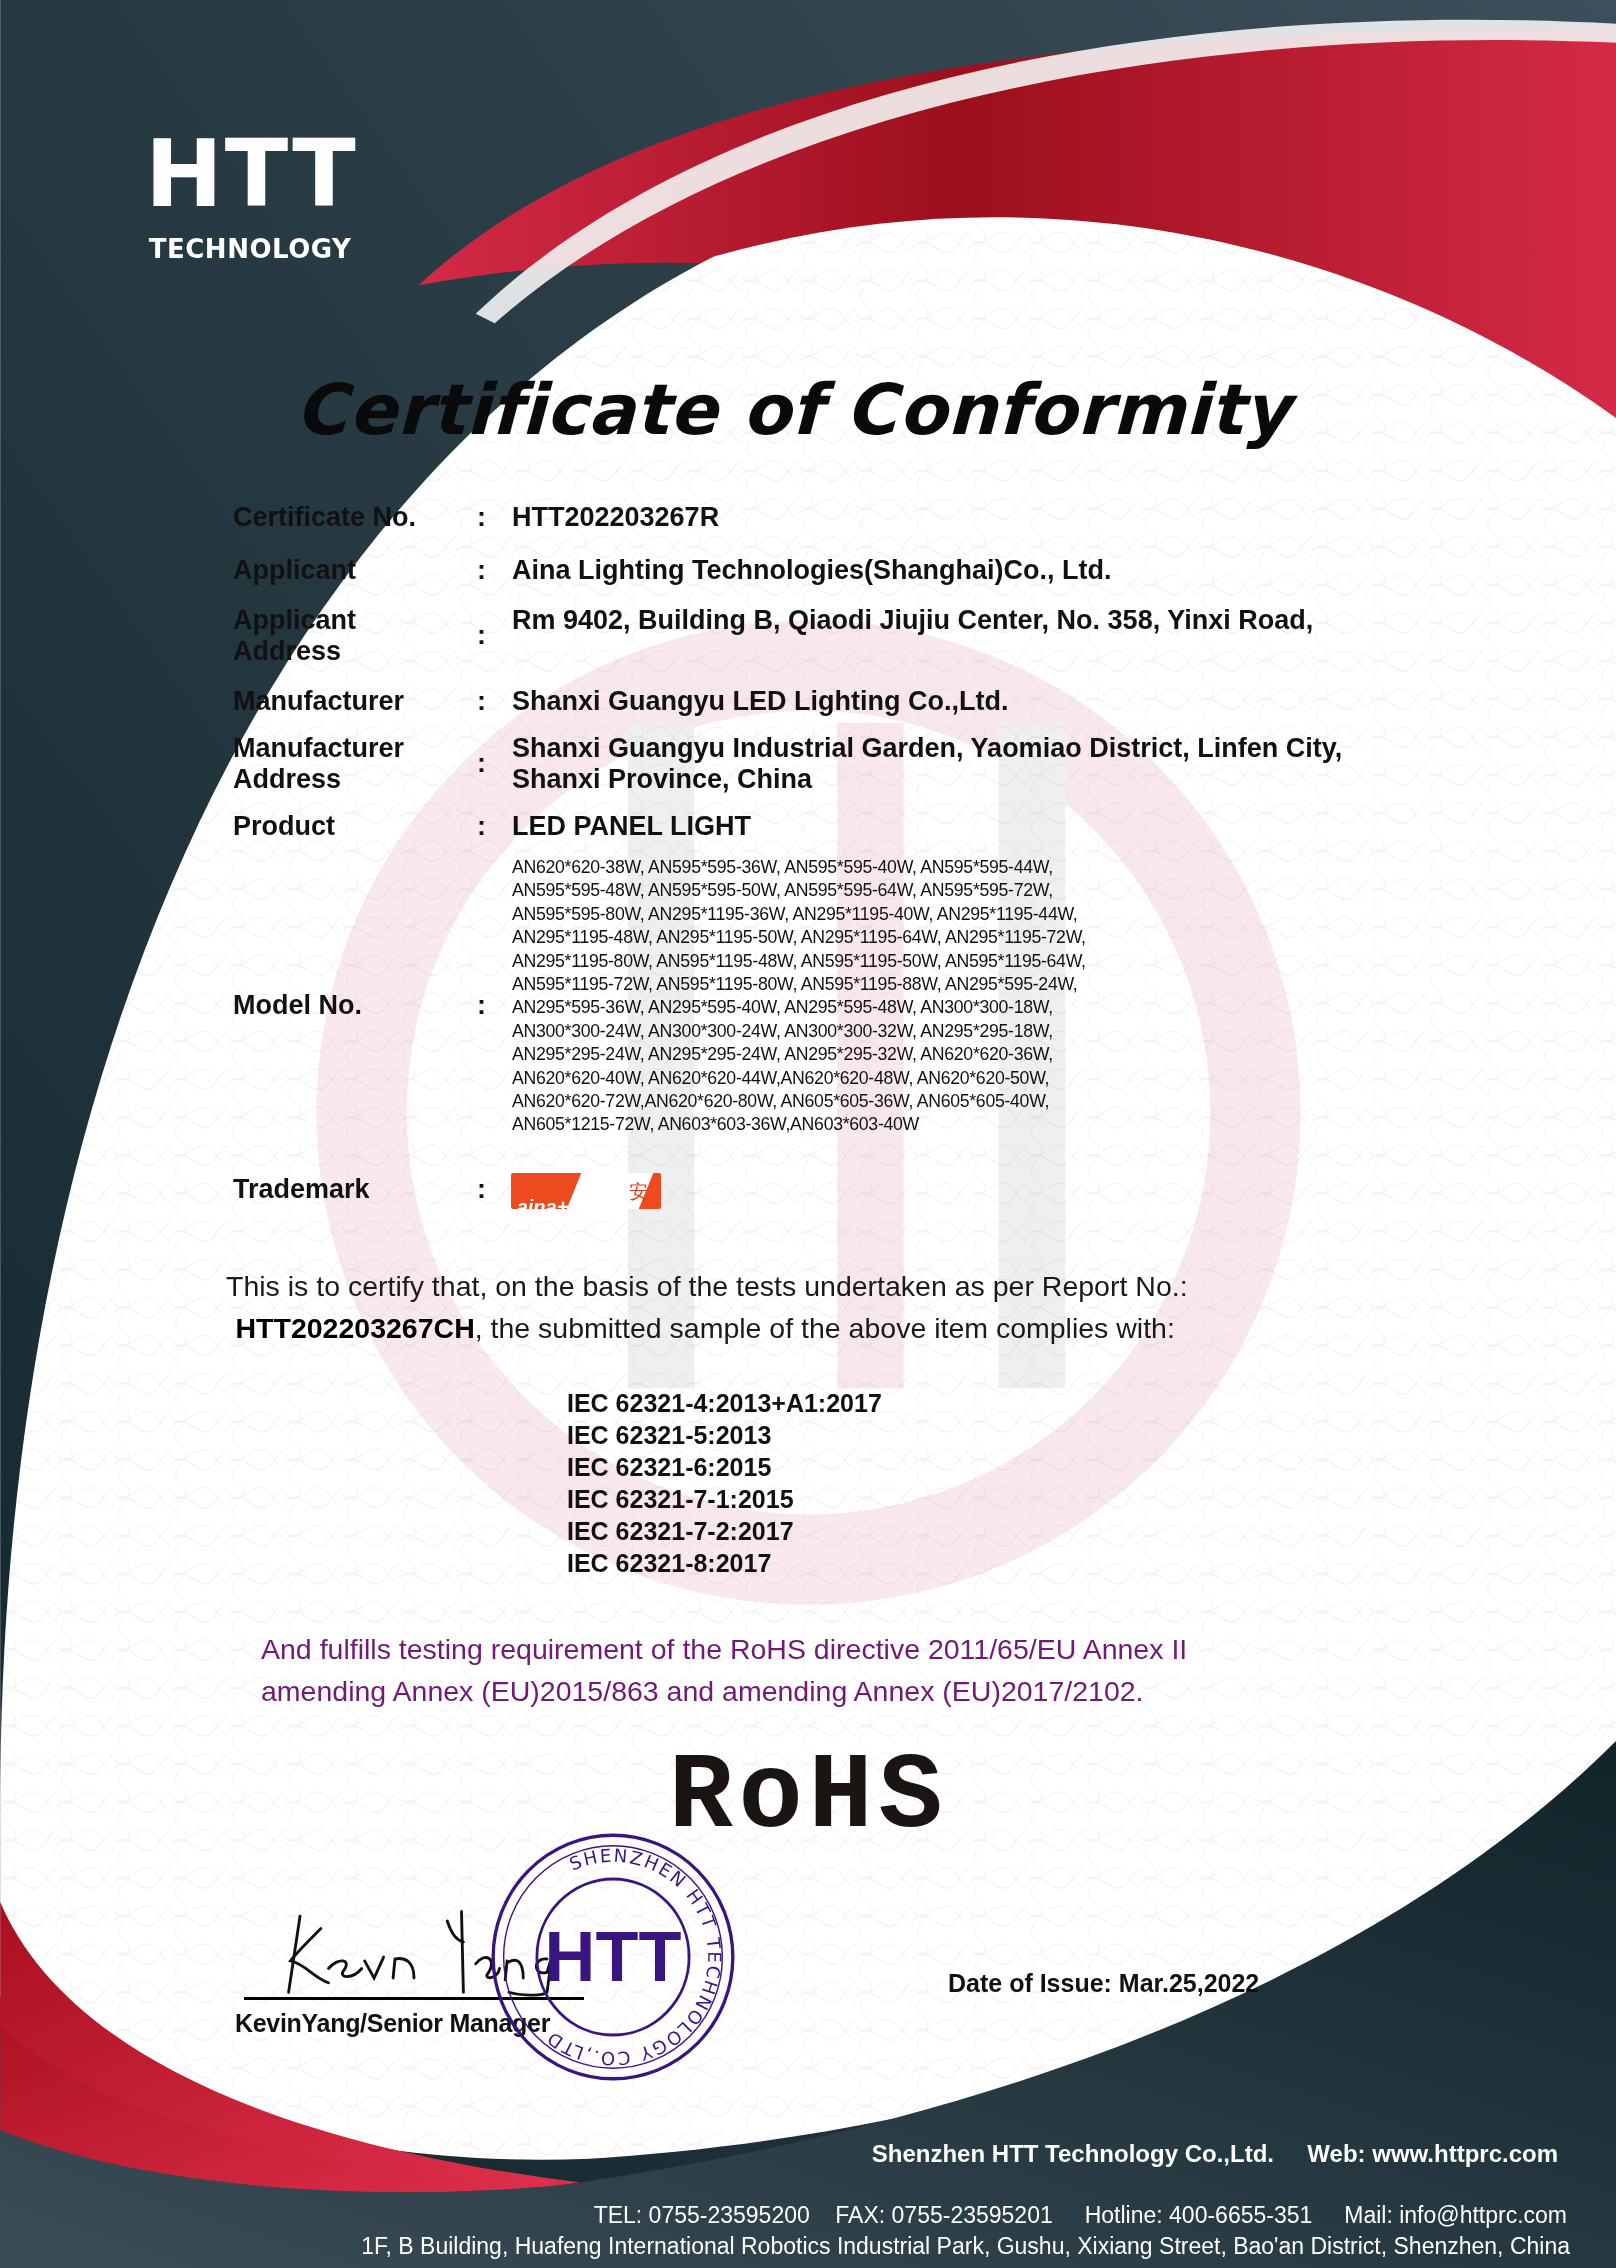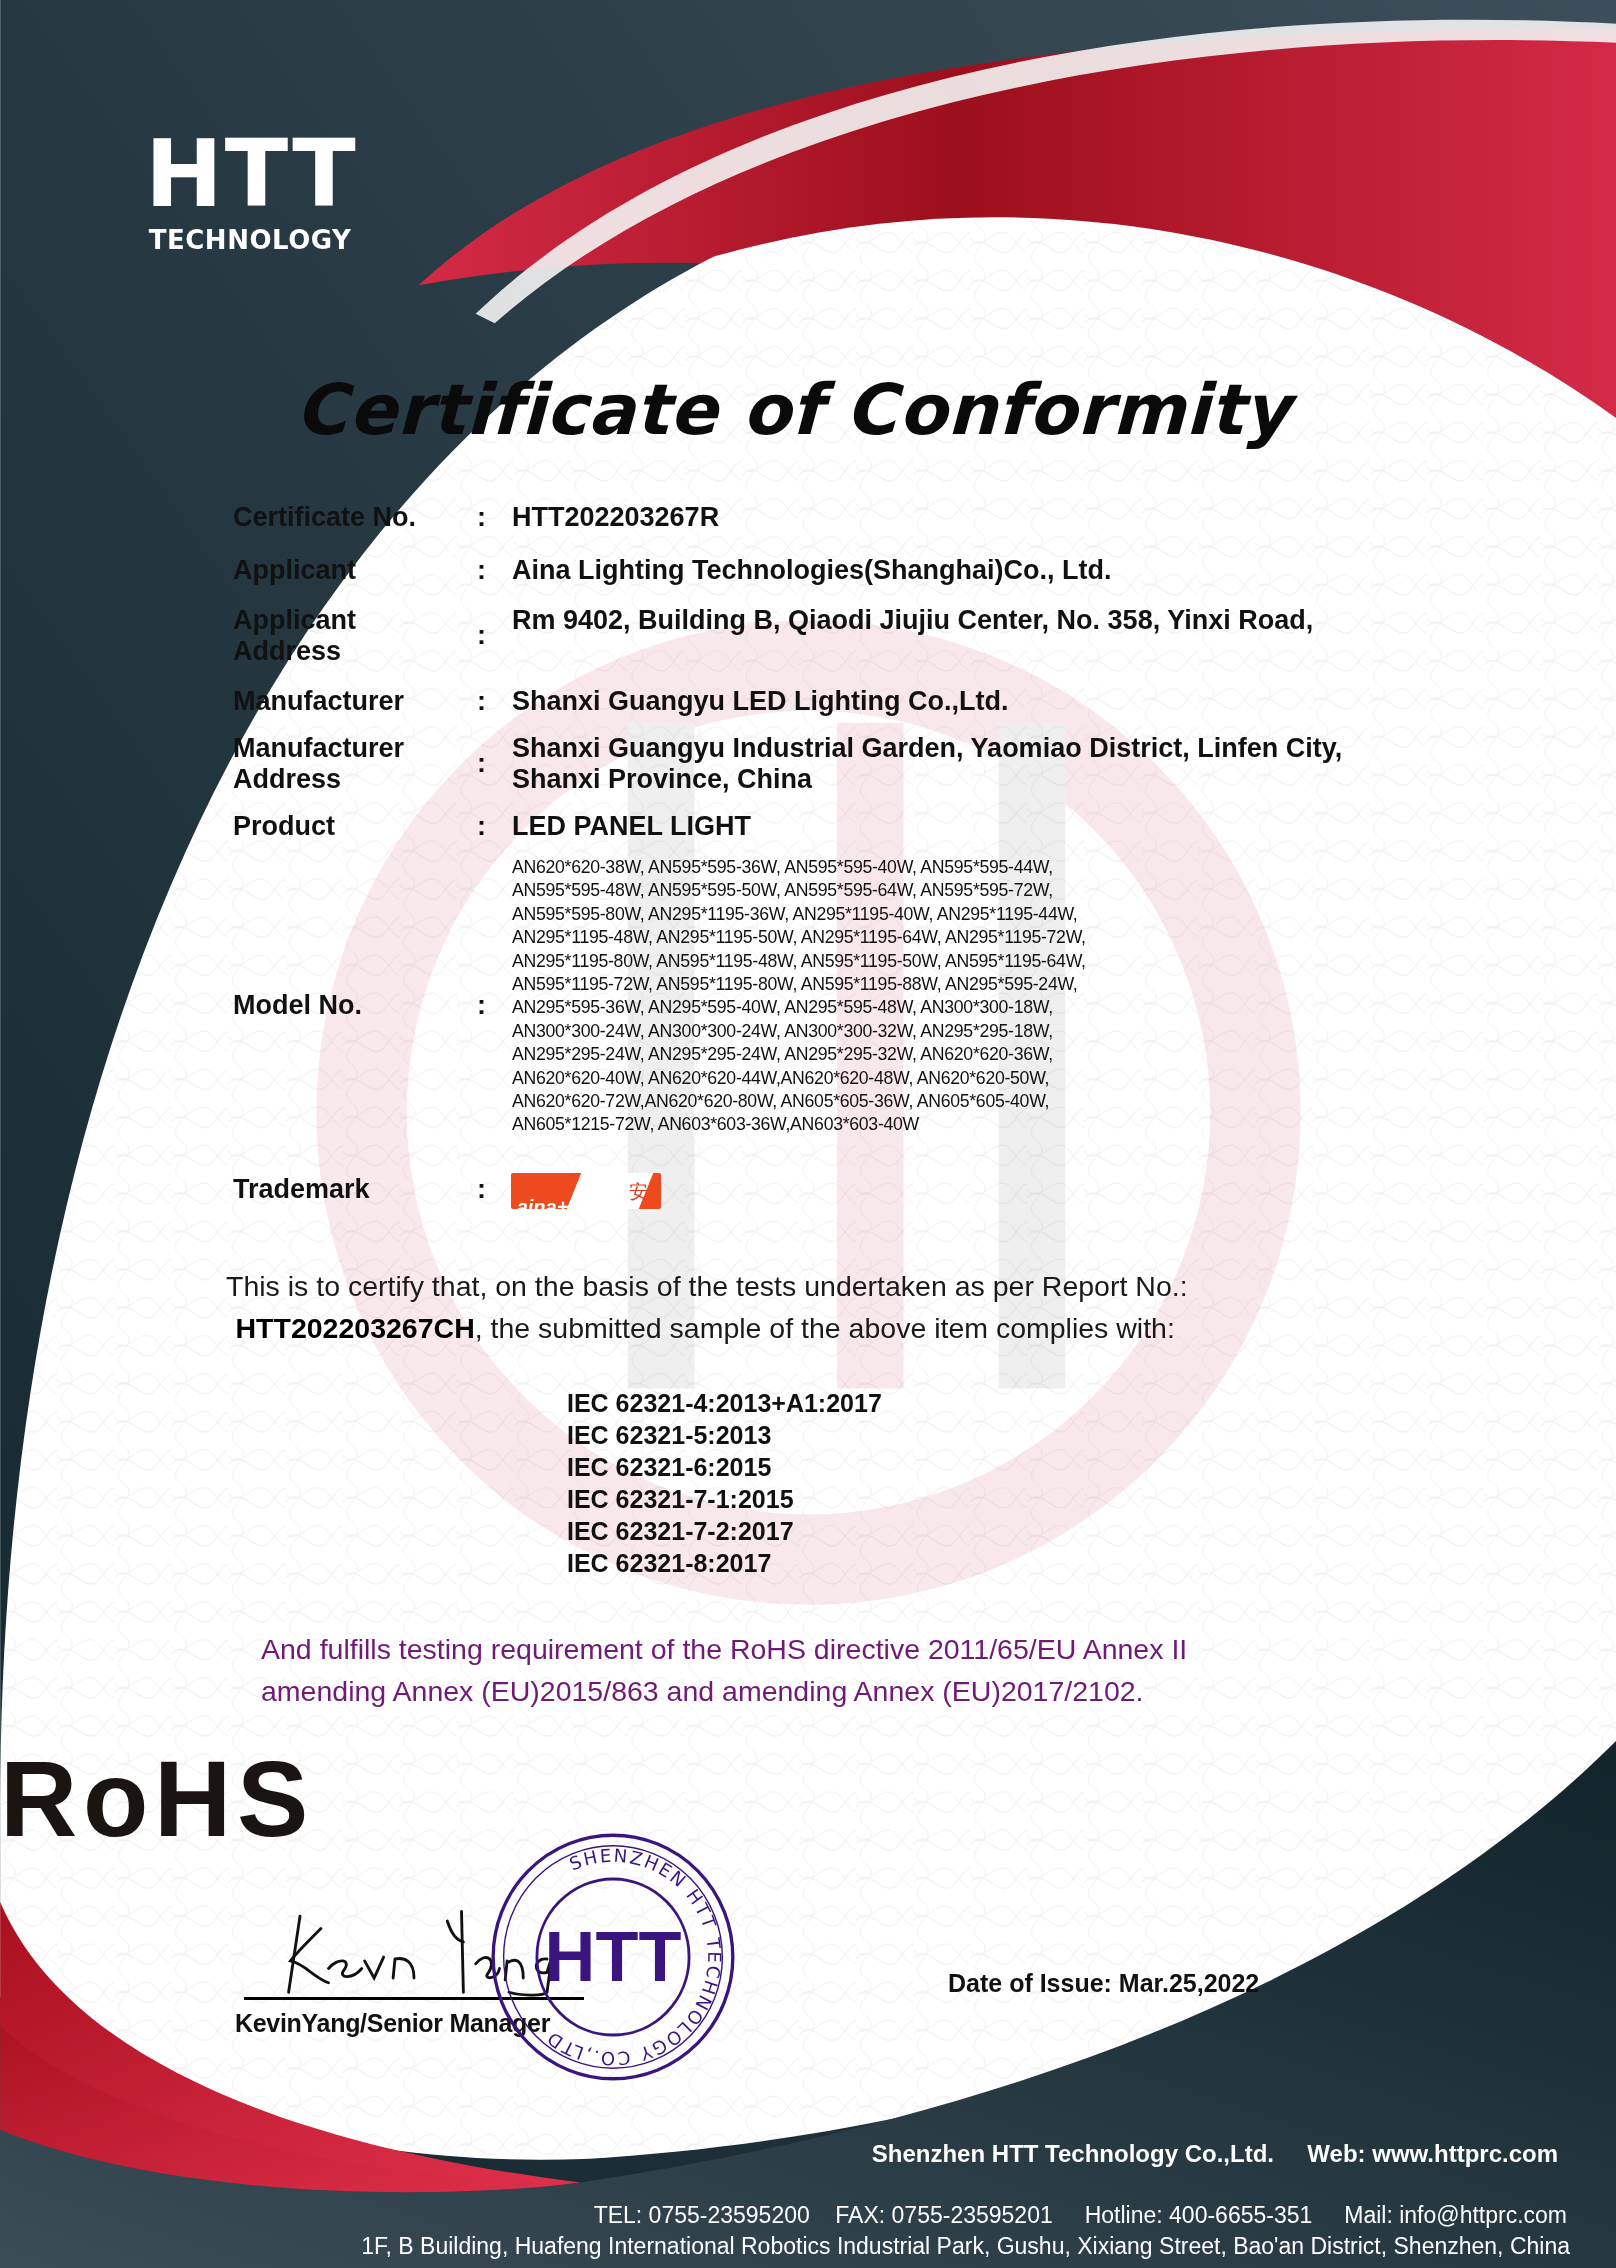--- a/index.html
+++ b/index.html
@@ -2,21 +2,21 @@
 <html style="font-size:15px"><head>
 <meta charset="utf-8">
 <style>
   html, body { margin: 0; padding: 0; }
   body { width: 1617px; height: 2268px; position: relative; overflow: hidden; background: #ffffff; font-family: "Liberation Sans", sans-serif; }
   .bg-svg { position: absolute; left: 0; top: 0; width: 1617px; height: 2268px; z-index: 0; }
   .layer { position: absolute; z-index: 2; }
 
   .logo { left: 145px; top: 133px; color: #ffffff; text-align: left; }
   .logo-main { font-family: "DejaVu Sans", sans-serif; font-weight: bold; font-size: 93px; line-height: 82px; letter-spacing: 1.9px; }
-  .logo-sub { font-family: "DejaVu Sans", sans-serif; font-weight: bold; font-size: 26px; letter-spacing: 0.5px; margin-top: 10px; padding-left: 3.8px; }
+  .logo-sub { font-family: "DejaVu Sans", sans-serif; font-weight: bold; font-size: 26px; letter-spacing: 0.5px; margin-top: 19px; padding-left: 3.8px; }
 
   .title { left: 0; width: 1617px; top: 369px; text-align: center; font-family: "DejaVu Sans", sans-serif; font-weight: bold; font-style: italic; font-size: 70px; color: #0a0a0a; letter-spacing: 0.5px; }
   .title span { display: inline-block; transform: skewX(-4deg); margin-left: -19px; }
 
   .field { position: absolute; left: 233px; width: 1170px; color: #111; font-weight: bold; font-size: 27px; line-height: 31px; z-index: 2; }
   .field .label { position: absolute; left: 0; top: 0; width: 238px; }
   .field .colon { position: absolute; left: 244px; top: 0; }
   .field .value { position: absolute; left: 279px; top: 0; width: 894px; }
   .field.two .colon { top: 15px; }
 
@@ -27,21 +27,21 @@
   .tm-white { position: absolute; left: 63px; top: 0; width: 72px; height: 36px; background: #fff; transform: skewX(-22deg); }
   .tm-cn { position: absolute; left: 74px; top: 5.7px; color: #e03a1a; font-size: 19px; font-family: "DejaVu Sans", sans-serif; margin-left: 44px; }
 
   .certify { position: absolute; left: 210px; top: 1265px; width: 1141px; font-size: 28.5px; line-height: 42px; color: #1a1a1a; z-index: 2; margin-left: 16px; }
   .certify b { color: #000; }
 
   .standards { position: absolute; left: 567px; top: 1387px; font-weight: bold; font-size: 25px; line-height: 32px; color: #111; z-index: 2; }
 
   .rohs-text { position: absolute; left: 261px; top: 1628px; width: 1094px; font-size: 28.5px; line-height: 42px; color: #701a75; z-index: 2; }
 
-  .rohs-mark { position: absolute; left: 0; width: 1617px; top: 1737px; text-align: left; font-family: Liberation Sans, sans-serif; font-weight: bold; font-size: 107px; color: #1a1412; letter-spacing: 5.7px; z-index: 2; }
+  .rohs-mark { position: absolute; left: 0; width: 1617px; top: 1737px; text-align: center; font-family: Liberation Mono, monospace; font-weight: bold; font-size: 107px; color: #1a1412; letter-spacing: 5.7px; z-index: 2; }
 
   .signature { position: absolute; left: 262px; top: 1902px; width: 323px; height: 95px; z-index: 3; }
   .sig-line { position: absolute; left: 244px; top: 1997px; width: 340px; height: 2.9px; background: #000; z-index: 3; }
   .sig-name { position: absolute; left: 235px; top: 2009px; font-weight: bold; font-size: 25px; color: #111; z-index: 3; letter-spacing: -0.3px; }
 
   .stamp { position: absolute; left: 487px; top: 1831px; width: 252px; height: 252px; z-index: 4; }
 
   .issue-date { position: absolute; left: 948px; top: 1969px; font-weight: bold; font-size: 25px; color: #111; z-index: 2; }
 
   .footer-company { position: absolute; right: 59px; top: 2140px; color: #fff; font-weight: bold; font-size: 24px; z-index: 3; white-space: pre; }

